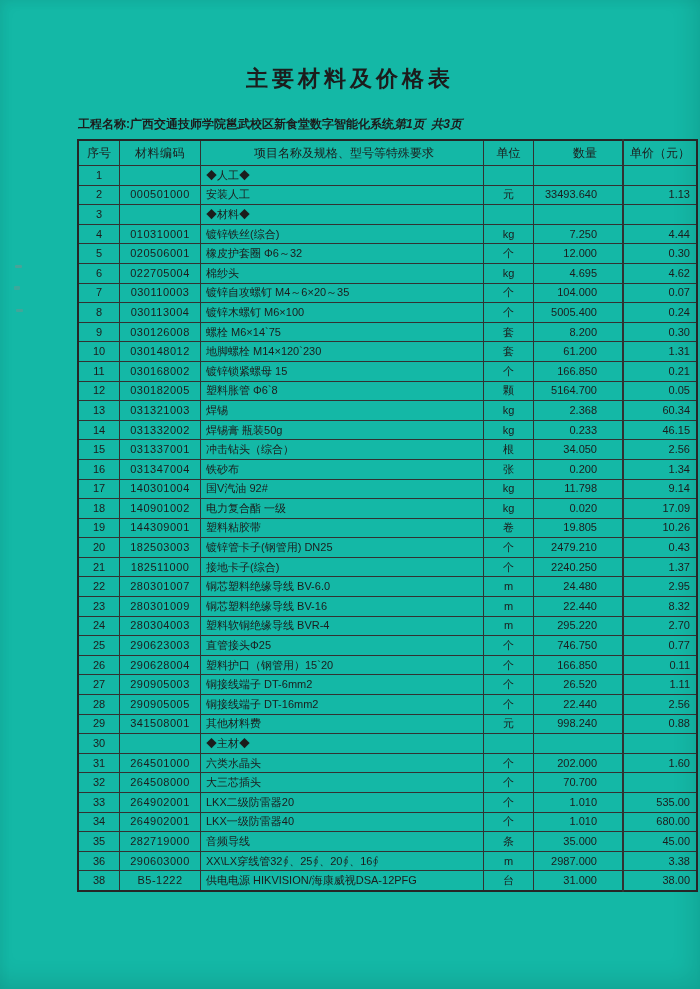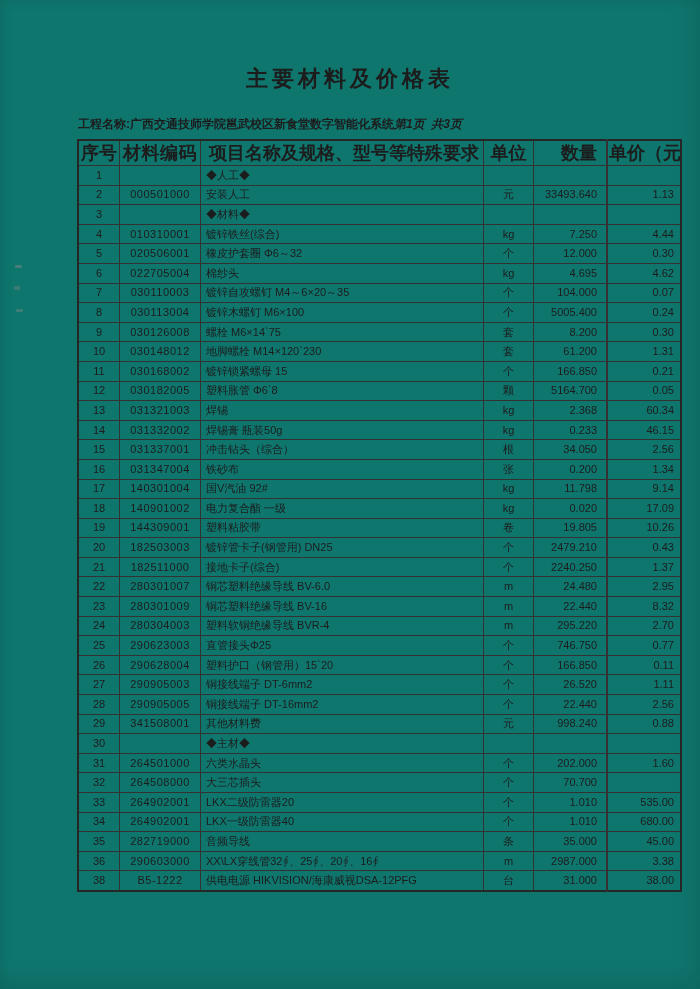--- a/index.html
+++ b/index.html
@@ -1,20 +1,20 @@
 <!DOCTYPE html>
 <html><head>
 <meta charset="utf-8">
 <style>
   html,body { margin:0; padding:0; }
   body { width:700px; height:989px; background:#e9e8e6; font-family:"Liberation Sans", sans-serif; }
 
   .page {
     position:relative; width:700px; height:989px; overflow:hidden;
-    background:#0f766e; color:#1c1c1c;
+    background:#14b8a6; color:#1c1c1c;
     box-shadow: inset -7px -9px 22px rgba(0,0,0,0.10), inset 3px 3px 10px rgba(0,0,0,0.04);
   }
 
   .title {
     position:absolute; top:64px; left:0; width:700px; text-align:center;
     font-size:22px; font-weight:bold; letter-spacing:4px; margin:0;
   }
 
   .meta {
     position:absolute; top:116px; left:78px; width:560px;
@@ -28,29 +28,29 @@
     border-collapse:collapse; table-layout:fixed; width:566px;
     border:2px solid #262626;
   }
   th, td {
     border:1px solid #323232;
     overflow:hidden; white-space:nowrap;
     font-size:11px; line-height:1;
     padding:0 4px;
   }
   th {
-    height:24px; font-size:18px; font-weight:bold; text-align:center; padding:0 1px;
+    height:24px; font-size:12px; font-weight:normal; text-align:center; padding:0 1px;
   }
   td { height:18.6px; }
 
   .c0 { width:38px;  text-align:center; }
   .c1 { width:78px;  text-align:center; letter-spacing:0.5px; }
   .c2 { width:276px; text-align:left;  padding-left:5px; }
   .c3 { width:47px;  text-align:center; }
-  .c4 { width:62px;  text-align:right; padding-right:9px; }
+  .c4 { width:62px;  text-align:right; padding-right:25px; }
   .c5 { width:65px;  text-align:right; padding-right:6px; }
   th.c2 { text-align:center;margin-top:12px; }
   th.c5, td.c5 { border-left-width:2px; }
 
   
   .speck { position:absolute; background:#8a8a88; opacity:0.45; border-radius:1px; }
   .s1 { left:15px; top:265px; width:7px; height:3px; }
   .s2 { left:14px; top:286px; width:6px; height:4px; opacity:0.35; }
   .s3 { left:16px; top:309px; width:7px; height:3px; opacity:0.4; }
 </style>

